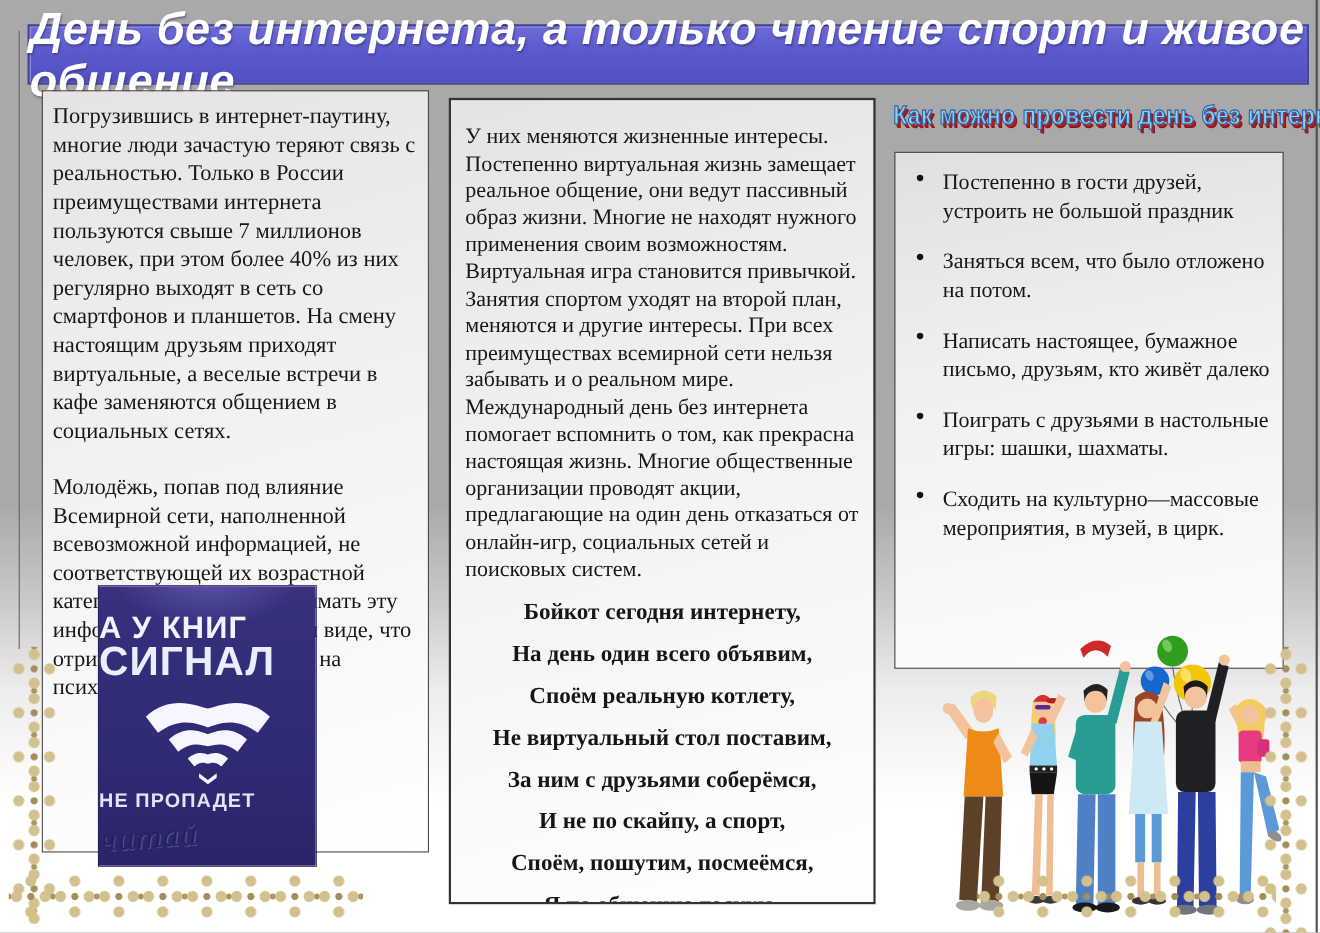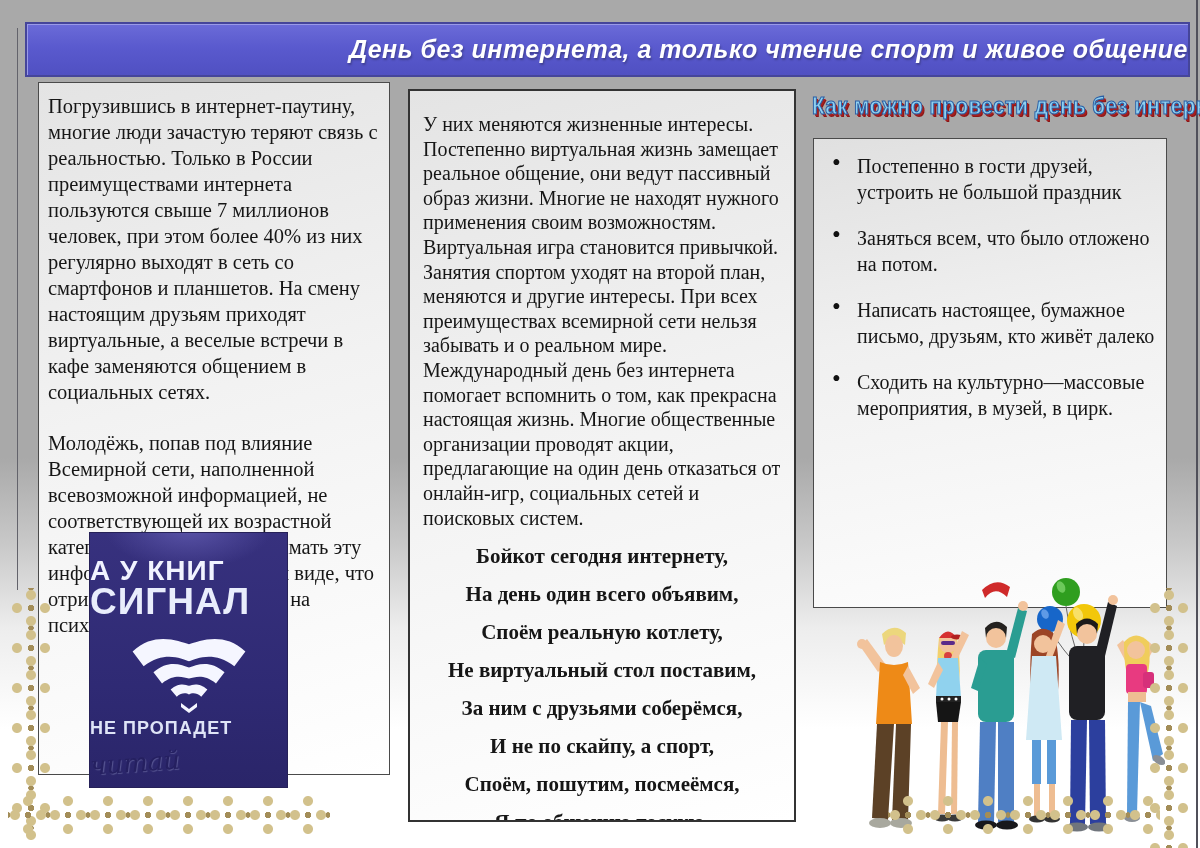--- a/index.html
+++ b/index.html
@@ -14,21 +14,21 @@
   .edge-left{position:absolute;left:17px;top:28px;width:1px;height:562px;background:#63636b;}
   .edge-right{position:absolute;right:2px;top:0;width:2px;height:848px;background:#50505a;}
 
   
   .banner{
     position:absolute;left:25px;top:22px;width:1161px;height:51px;
     background:linear-gradient(180deg,#6b6bd8 0%,#5a5ace 45%,#5050c2 100%);
     border:2px solid #45459a; box-shadow:inset 1px 1px 0 #9a9ae8;
     display:flex;align-items:center;justify-content:flex-end;
     font-family:"Liberation Sans", sans-serif;font-weight:bold;font-style:italic;
-    font-size:25px;color:#ffffff;text-shadow:1px 2px 2px rgba(40,40,80,.45);
+    font-size:41px;color:#ffffff;text-shadow:1px 2px 2px rgba(40,40,80,.45);
     letter-spacing:.5px;
   }
 
   
   .col-box{
     position:absolute;border:1px solid #4a4a4a;box-sizing:border-box;
     background:linear-gradient(165deg,#e4e4e4 0%,#f2f2f2 45%,#ffffff 100%);
     color:#161616;overflow:hidden;
   }
   .col1{left:38px;top:82px;width:352px;height:693px;padding:10px 9px;font-size:20.5px;line-height:26px;}
@@ -156,20 +156,21 @@
       <div class="poem-line">Споём, пошутим, посмеёмся,</div>
       <div class="poem-line">Я по общению тоскую.</div>
     </div>
   </section>
 
   <h2 class="wordart">Как можно провести день без интернета?</h2>
   <section class="col-box bullets">
     <div class="bullet-item">Постепенно в гости друзей, устроить не большой праздник</div>
     <div class="bullet-item">Заняться всем, что было отложено на потом.</div>
     <div class="bullet-item">Написать настоящее, бумажное письмо, друзьям, кто живёт далеко</div>
+    <div class="bullet-item">Поиграть с друзьями в настольные игры: шашки, шахматы.</div>
     <div class="bullet-item">Сходить на культурно—массовые мероприятия, в музей, в цирк.</div>
   </section>
 
   <svg class="people" viewBox="0 0 320 272">
 
     <g stroke="#666" fill="none" stroke-width="1">
       <path d="M222,34 Q226,64 238,96"></path>
       <path d="M208,60 Q218,78 236,96"></path>
       <path d="M240,66 Q240,82 238,96"></path>
     </g>

